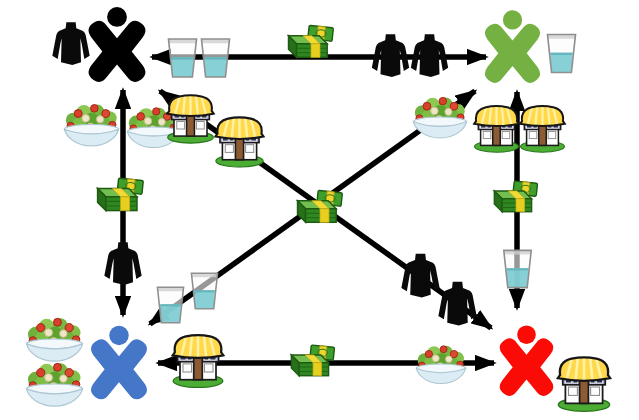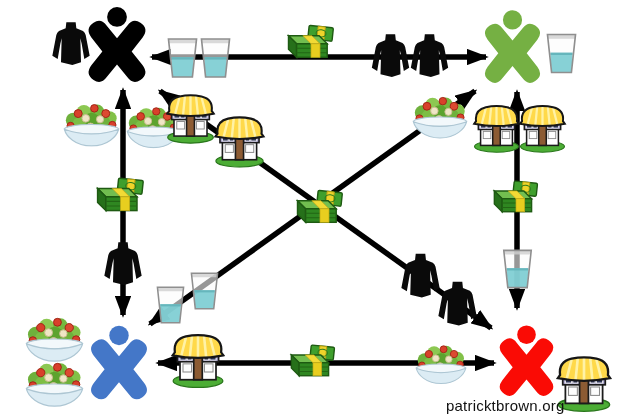--- a/index.html
+++ b/index.html
@@ -209,15 +209,14 @@
       <use href="#sym-glass"></use>
     </svg>
   <svg class="ic" style="left:189px;top:271px;width:31px;height:40px" viewBox="0 0 40 52">
       <use href="#sym-glass"></use>
     </svg>
 
   <svg class="ic" style="left:293px;top:186px;width:54px;height:42px" viewBox="0 0 60 44">
       <use href="#sym-money"></use>
     </svg>
 
-  <div class="watermark">patricktbrown.org</div>
 
 </div>
 
 </body></html>

